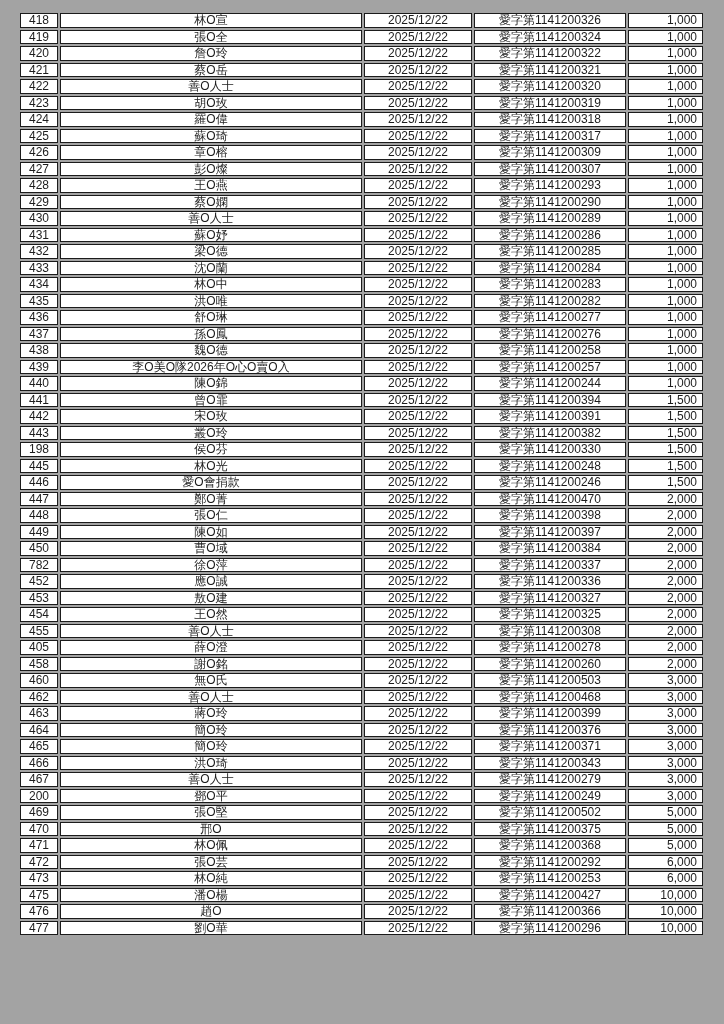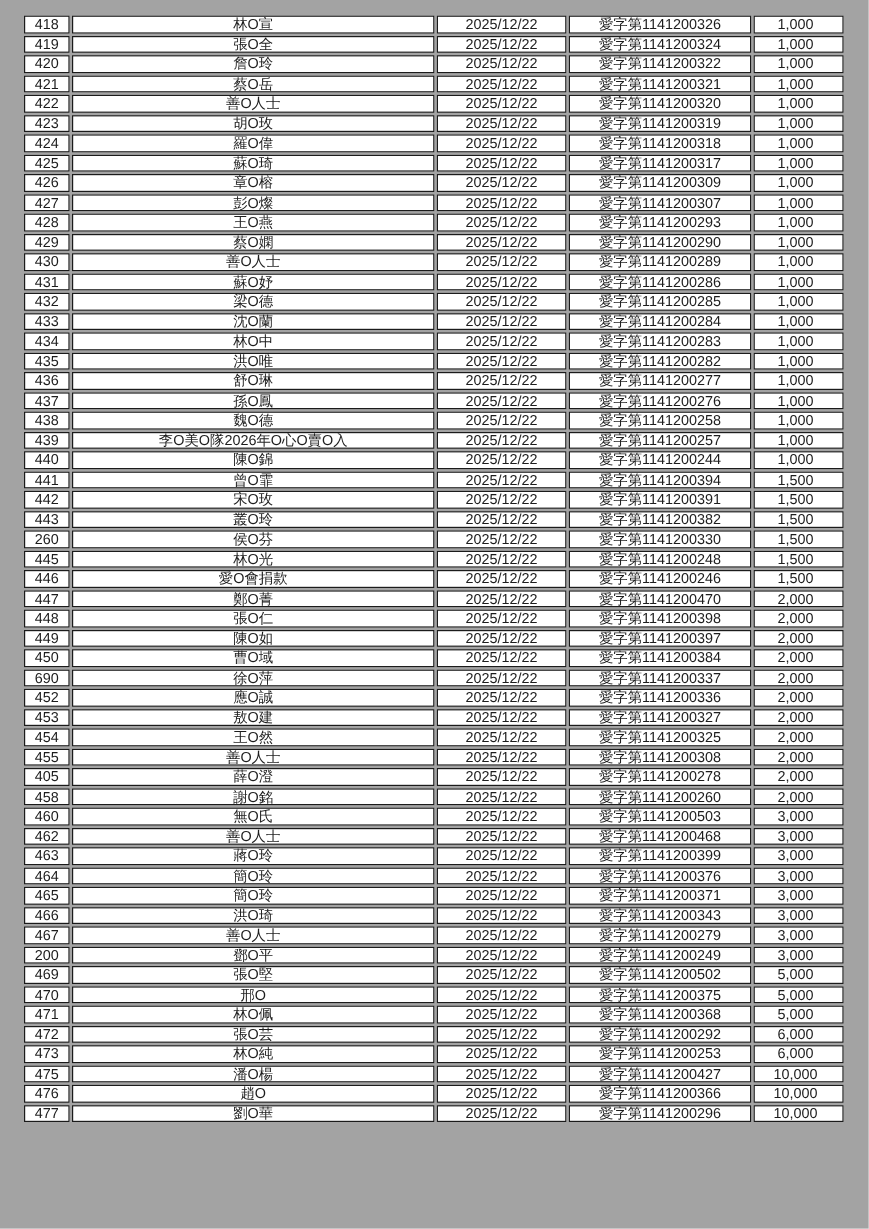--- a/index.html
+++ b/index.html
@@ -36,20 +36,21 @@
     padding: 0;
     font-size: 12px;
     line-height: 12px;
     color: #1d1d1d;
     text-align: center;
     white-space: nowrap;
     overflow: hidden;
     background: #ffffff;
   }
   table.donation td.c-amount {
+    text-align: right;
     padding-right: 5px;
   }
 </style>
 </head>
 <body>
 
 <div class="page">
   <table class="donation">
     <colgroup>
       <col style="width:38px">
@@ -235,21 +236,21 @@
     <td class="c-amount">1,500</td>
   </tr>
         <tr>
     <td class="c-no">443</td>
     <td class="c-name">叢O玲</td>
     <td class="c-date">2025/12/22</td>
     <td class="c-receipt">愛字第1141200382</td>
     <td class="c-amount">1,500</td>
   </tr>
         <tr>
-    <td class="c-no">260</td>
+    <td class="c-no">198</td>
     <td class="c-name">侯O芬</td>
     <td class="c-date">2025/12/22</td>
     <td class="c-receipt">愛字第1141200330</td>
     <td class="c-amount">1,500</td>
   </tr>
         <tr>
     <td class="c-no">445</td>
     <td class="c-name">林O光</td>
     <td class="c-date">2025/12/22</td>
     <td class="c-receipt">愛字第1141200248</td>
@@ -284,21 +285,21 @@
     <td class="c-amount">2,000</td>
   </tr>
         <tr>
     <td class="c-no">450</td>
     <td class="c-name">曹O域</td>
     <td class="c-date">2025/12/22</td>
     <td class="c-receipt">愛字第1141200384</td>
     <td class="c-amount">2,000</td>
   </tr>
         <tr>
-    <td class="c-no">690</td>
+    <td class="c-no">782</td>
     <td class="c-name">徐O萍</td>
     <td class="c-date">2025/12/22</td>
     <td class="c-receipt">愛字第1141200337</td>
     <td class="c-amount">2,000</td>
   </tr>
         <tr>
     <td class="c-no">452</td>
     <td class="c-name">應O誠</td>
     <td class="c-date">2025/12/22</td>
     <td class="c-receipt">愛字第1141200336</td>

